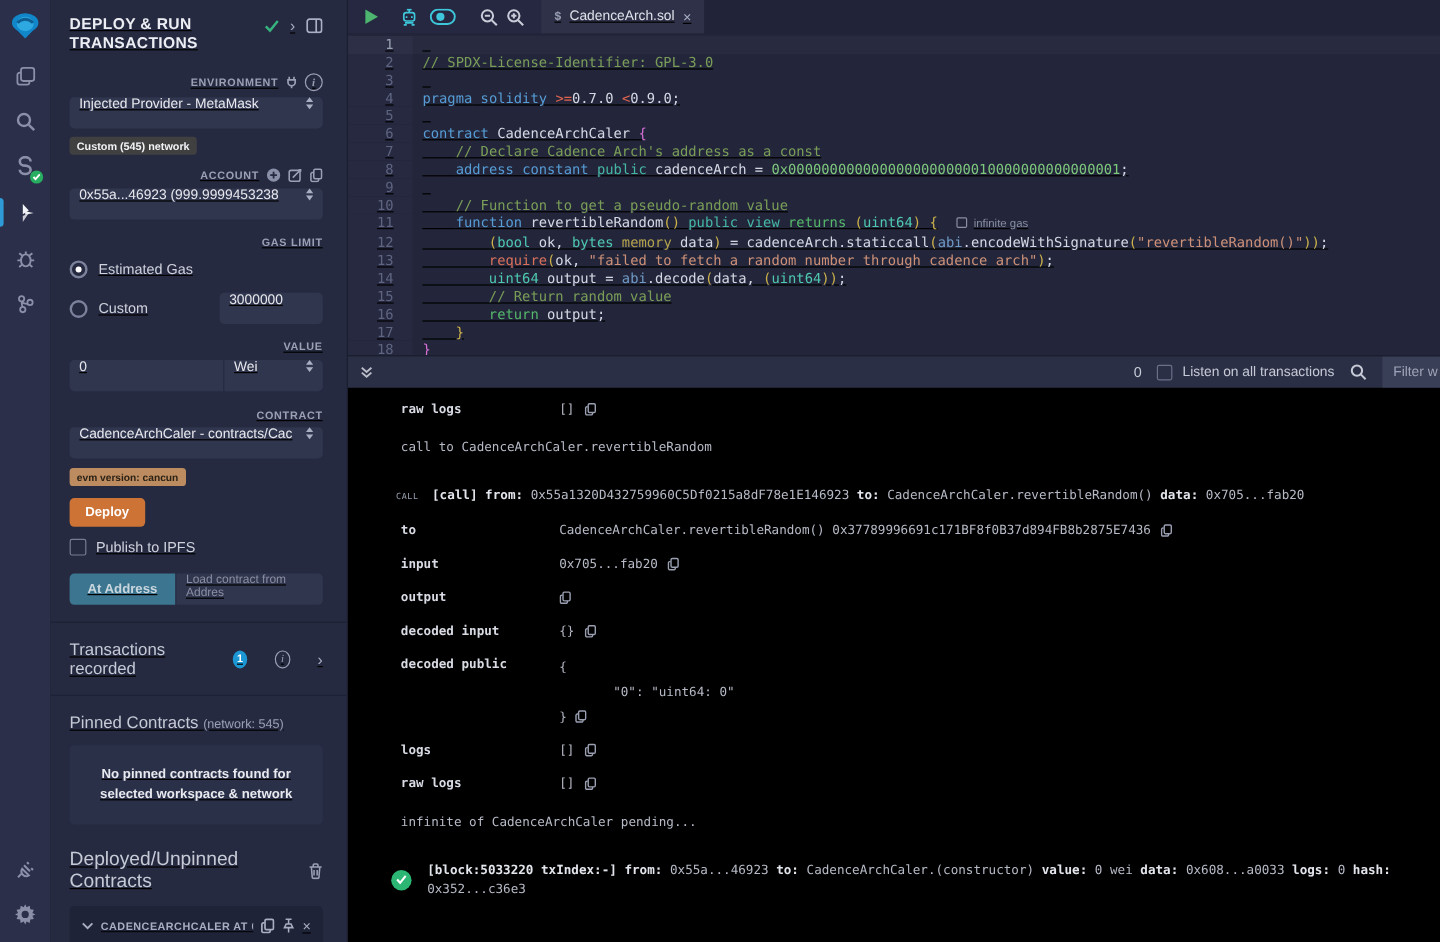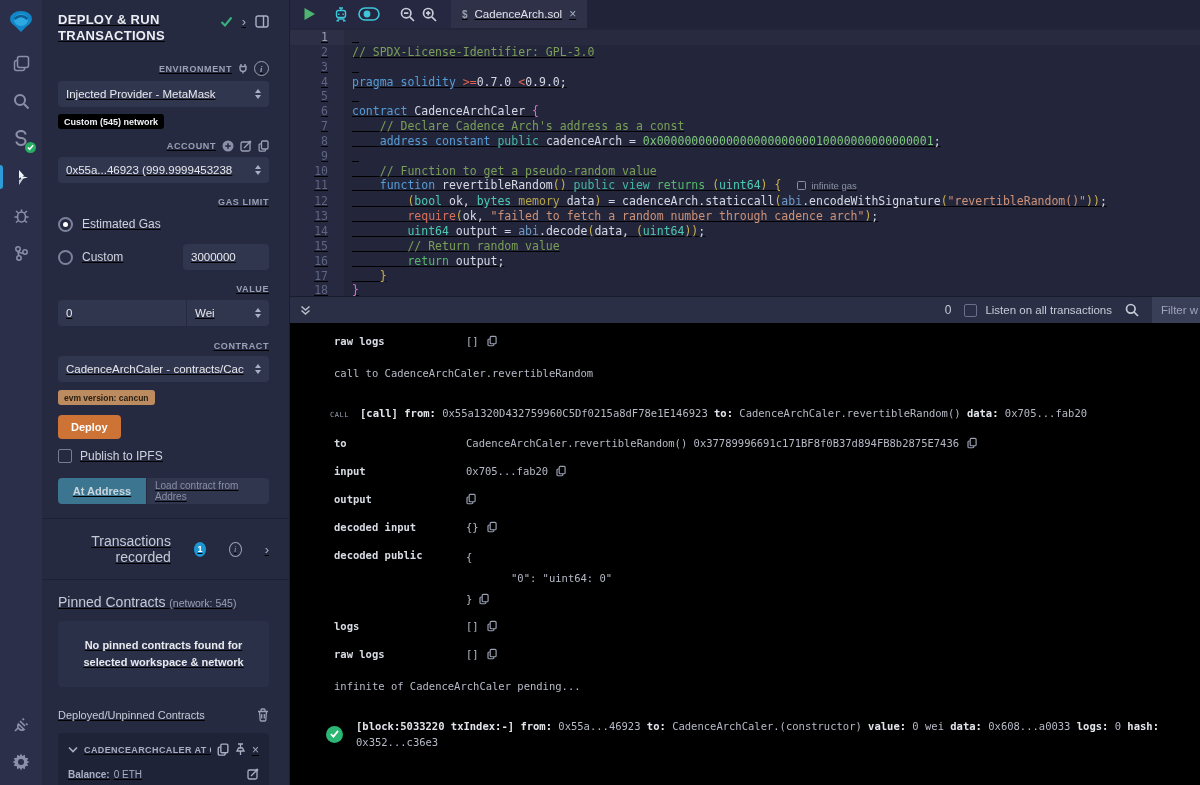--- a/index.html
+++ b/index.html
@@ -17,54 +17,54 @@
   .badge-check { position:absolute; right:6px; bottom:5px; width:11px; height:11px; background:#27ae60; border-radius:50%; display:flex; align-items:center; justify-content:center; }
   .badge-check svg { stroke:#fff; }
 
   
   .panel { width:248px; background:#262a40; flex-shrink:0; border-right:1px solid #1b1e30; overflow:hidden; font-size:12px; color:#cfd2dd; position:relative; }
   .panel-inner { padding:12px 20px 0 16px; }
   .panel-head { display:flex; justify-content:space-between; align-items:flex-start; }
   .panel-title { font-size:13px; line-height:16px; font-weight:bold; color:#eceef4; letter-spacing:.3px; }
   .panel-head-icons { display:flex; gap:9px; align-items:center; margin-top:2px; }
   .lbl { font-size:9px; font-weight:bold; letter-spacing:.6px; color:#9ba0b5; margin-top:17px; display:flex; align-items:center; gap:6px;justify-content:flex-end; }
-  .sel, .inp { background:#31364f; border:none; border-radius:4px; height:26px; color:#e8e9ee; font-size:11.5px; display:flex; align-items:center; padding:0 8px; margin-top:5px; position:relative; }
+  .sel, .inp { background:#31364f; border:none; border-radius:4px; height:26px; color:#e8e9ee; font-size:11.5px; display:flex; align-items:flex-start; padding:0 8px; margin-top:5px; position:relative; }
   .sel { justify-content:space-between; cursor:pointer; }
   .sel .sel-txt { white-space:nowrap; overflow:hidden; flex:1; }
   .stepper { display:flex; flex-direction:column; gap:2px; margin-left:4px; flex-shrink:0; }
   .stepper i { width:0; height:0; border-left:3.5px solid transparent; border-right:3.5px solid transparent; }
   .stepper .up { border-bottom:4px solid #aab0c4; }
   .stepper .dn { border-top:4px solid #aab0c4; }
-  .net-badge { display:inline-block; background:#000000; color:#f2f3f7; font-size:9px; font-weight:bold; border-radius:3px; padding:2.5px 6px; margin-top:7px; }
+  .net-badge { display:inline-block; background:#404040; color:#f2f3f7; font-size:9px; font-weight:bold; border-radius:3px; padding:2.5px 6px; margin-top:7px; }
   .evm-badge { display:inline-block; background:#bc8b5f; color:#2a2115; font-size:8.5px; font-weight:bold; border-radius:3px; padding:2.5px 6px; margin-top:8px; }
   .radio-row { display:flex; align-items:center; gap:9px; margin-top:9px; min-height:16px; }
   .radio { width:15px; height:15px; border:2px solid #7c829b; border-radius:50%; flex-shrink:0; position:relative; cursor:pointer; }
   .radio.on::after { content:""; position:absolute; left:3px; top:3px; width:5px; height:5px; border-radius:50%; background:#fff; }
   .radio-lbl { font-size:12px; color:#cfd2dd; }
   .gas-inp { margin-left:auto; width:86px; height:26px; margin-top:0; }
   .value-row { display:flex; margin-top:6px; gap:1px; }
   .value-inp { flex:1; margin-top:0; border-radius:4px 0 0 4px; }
   .wei-sel { width:82px; margin-top:0; border-radius:0 4px 4px 0; }
   .btn-deploy { background:#cc7335; color:#fff; font-weight:bold; font-size:11px; border:none; border-radius:4px; padding:6px 13px; margin-top:10px; cursor:pointer; display:inline-block; }
   .chk-row { display:flex; align-items:center; gap:8px; margin-top:10px; }
   .chk { width:14px; height:14px; border:1.5px solid #767c94; border-radius:2px; background:transparent; cursor:pointer; }
   .ataddr-row { display:flex; margin-top:15px; gap:1px; }
   .btn-ataddr { background:#3c7590; color:#c9d6de; font-weight:bold; font-size:11px; border:none; border-radius:4px 0 0 4px; width:88px; height:26px; cursor:pointer; }
   .ataddr-inp { flex:1; border-radius:0 4px 4px 0; margin-top:0; color:#8a8fa3; font-size:10px; }
   .divider { border-top:1px solid #1d2136; margin:14px -20px 0 -16px; }
-  .section-row { display:flex; align-items:center; gap:23px; padding:14px 0;text-align:right; }
+  .section-row { display:flex; align-items:center; gap:23px; padding:14px 0; }
   .section-title { font-size:14px; color:#c6cad6; }
   .count-badge { width:15px; height:15px; border-radius:50%; background:#1d97d4; color:#fff; font-size:9px; font-weight:bold; display:flex; align-items:center; justify-content:center; }
   .info-circ { width:15px; height:15px; border:1.2px solid #9ba0b5; border-radius:50%; color:#9ba0b5; font-size:9px; display:flex; align-items:center; justify-content:center; font-style:italic; font-family:"Liberation Serif", serif; cursor:pointer; }
   .chev-right { margin-left:auto; color:#aab0c4; font-size:13px; cursor:pointer; }
   .pinned-title { margin-top:14px; font-size:14px; color:#c6cad6; }
   .pinned-net { font-size:10.5px; color:#9aa0b4; }
   .empty-box { background:#2b3049; border-radius:4px; margin-top:11px; padding:16px 10px; text-align:center; font-size:11px; font-weight:bold; color:#e8e9ee; line-height:17px; }
   .deployed-row { display:flex; align-items:center; margin-top:21px; }
-  .deployed-title { font-size:11px; color:#c6cad6; }
+  .deployed-title { font-size:16px; color:#c6cad6; }
   .trash { margin-left:auto; color:#9ba0b5; cursor:pointer; }
   .card { background:#1f2338; border-radius:4px; margin-top:11px; padding:10px 10px 12px 10px; }
   .card-head { display:flex; align-items:center; gap:6px; color:#a9aec2; }
   .card-title { font-size:9px; font-weight:bold; letter-spacing:.4px; white-space:nowrap; overflow:hidden; flex:1; }
   .card-balance { display:flex; align-items:center; margin-top:12px; font-size:10px; color:#a9aec2; }
   .fn-btn { display:block; background:#3c7590; color:#fff; font-weight:bold; font-size:10px; border:none; border-radius:4px; width:88px; height:24px; margin-top:9px; cursor:pointer; text-align:center; line-height:24px; }
 
   
   .main { flex:1; display:flex; flex-direction:column; min-width:0; }
   .toolbar { height:28px; background:#252840; display:flex; align-items:center; flex-shrink:0; }

